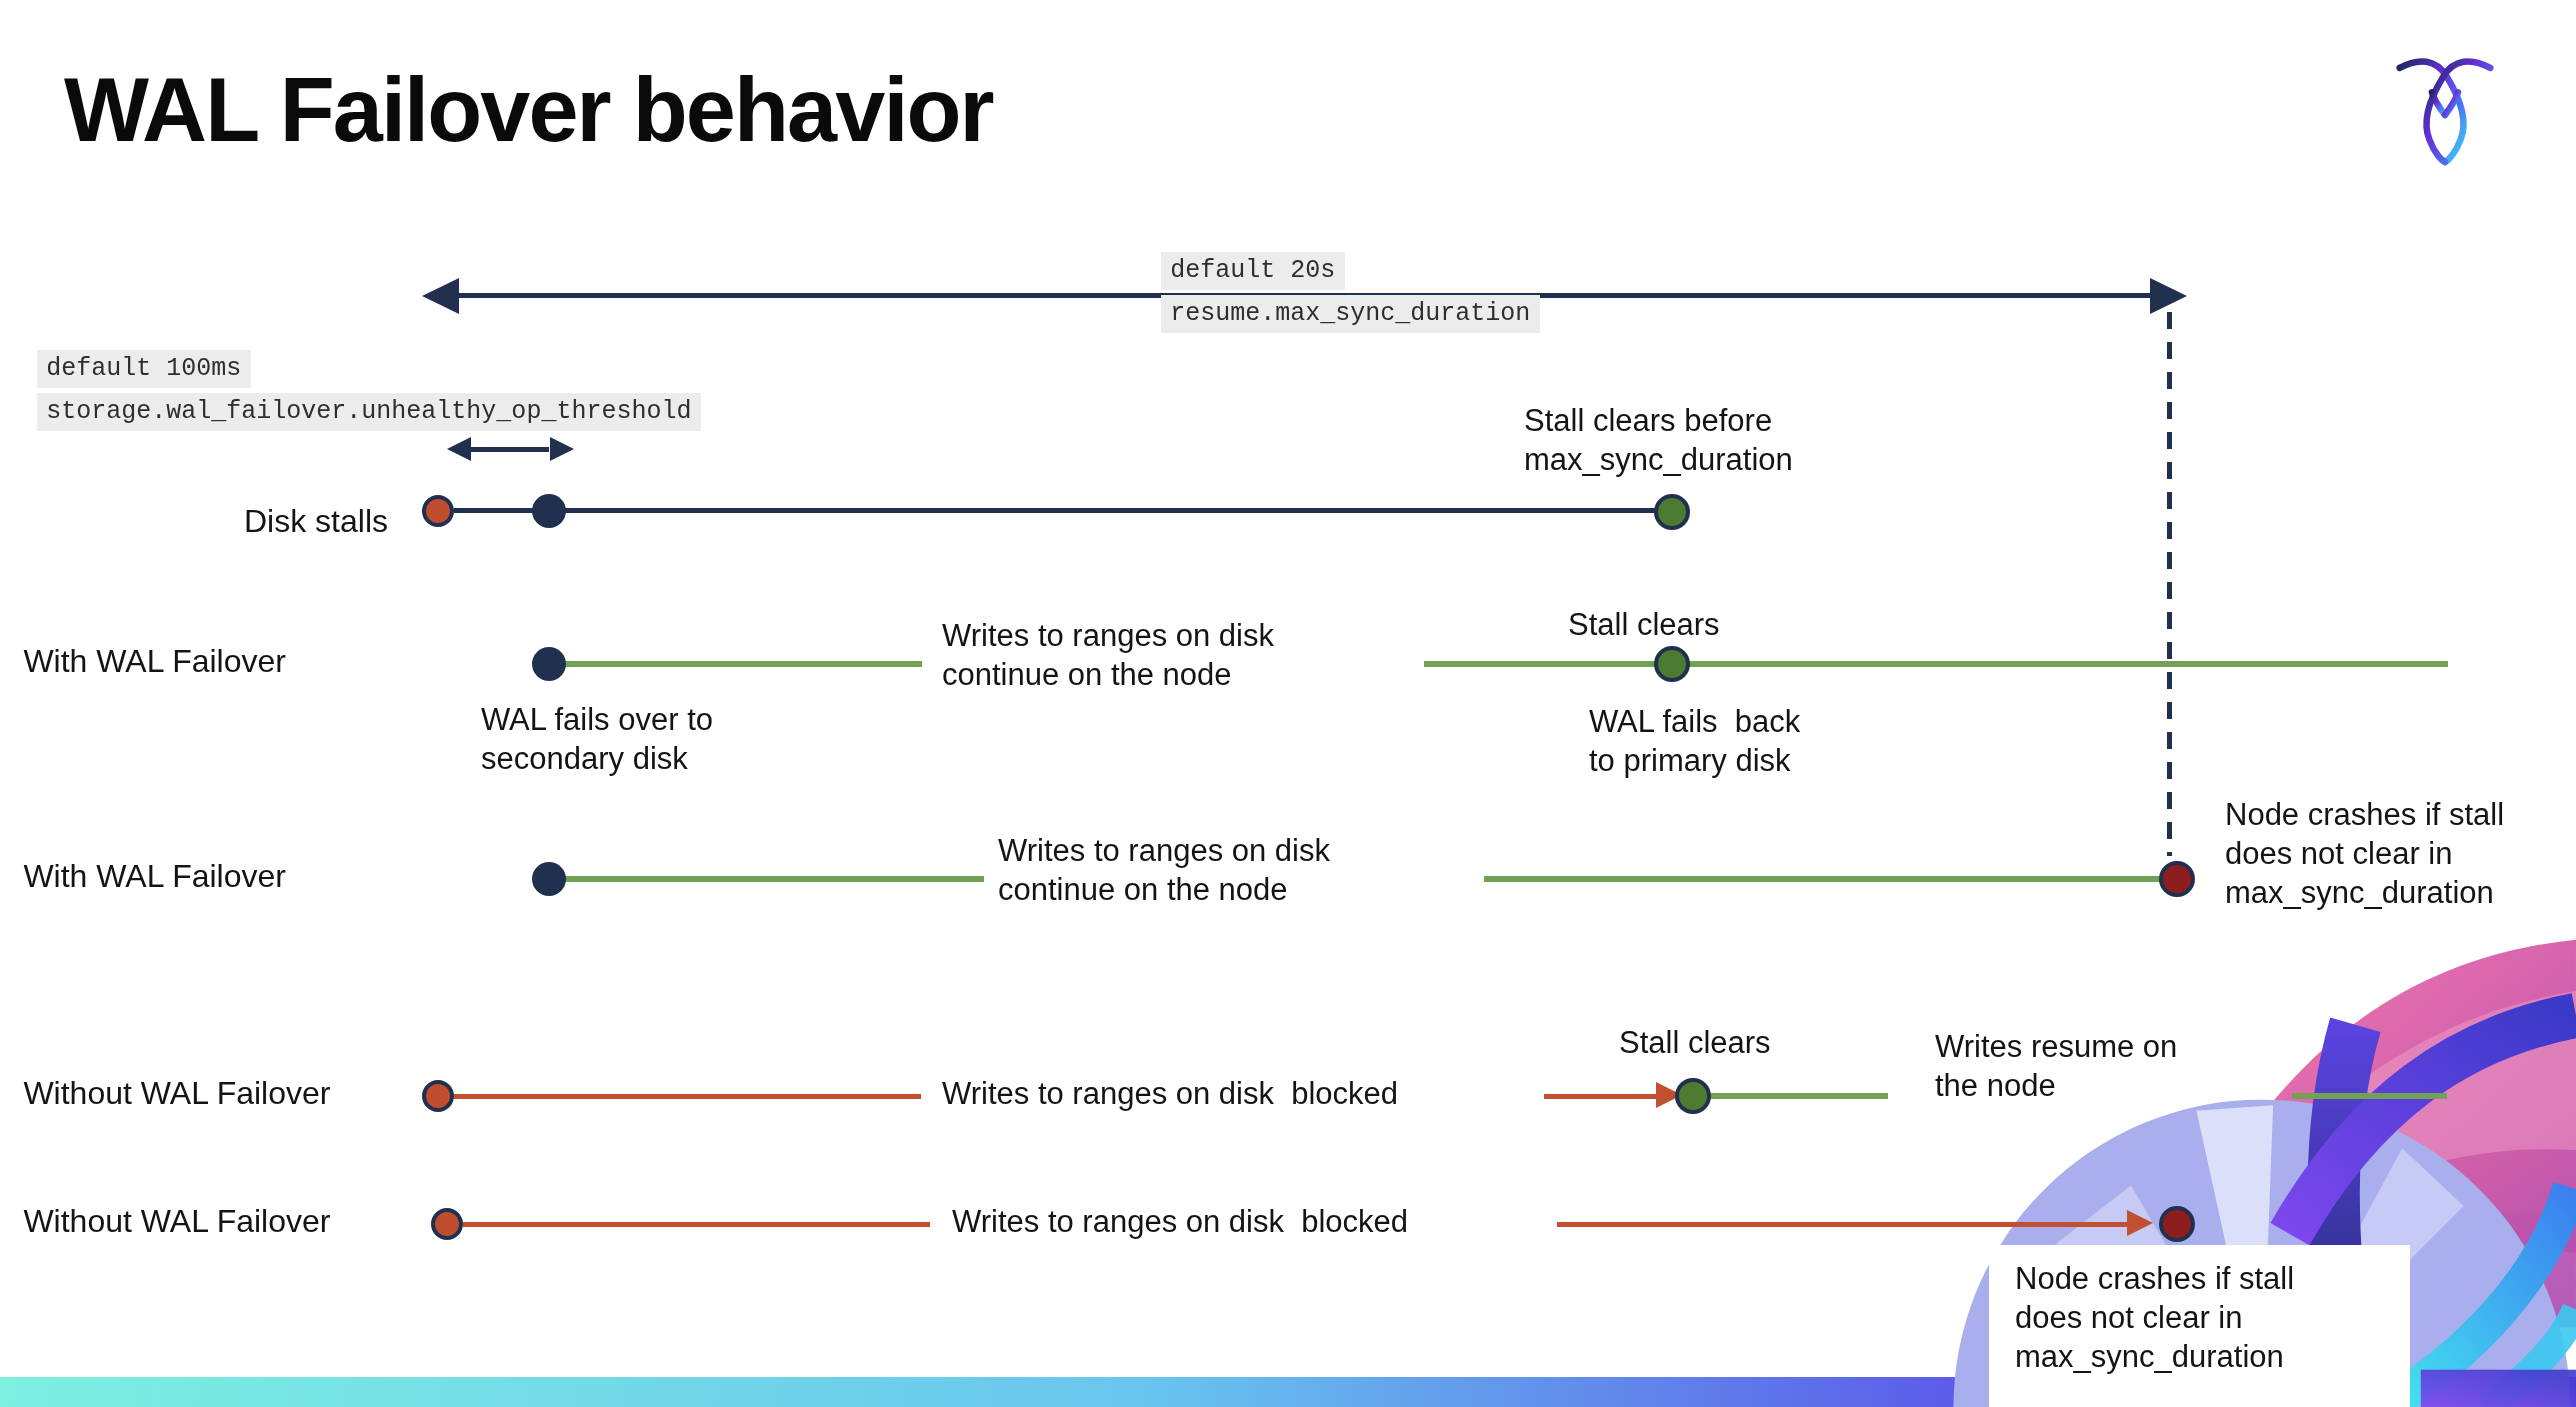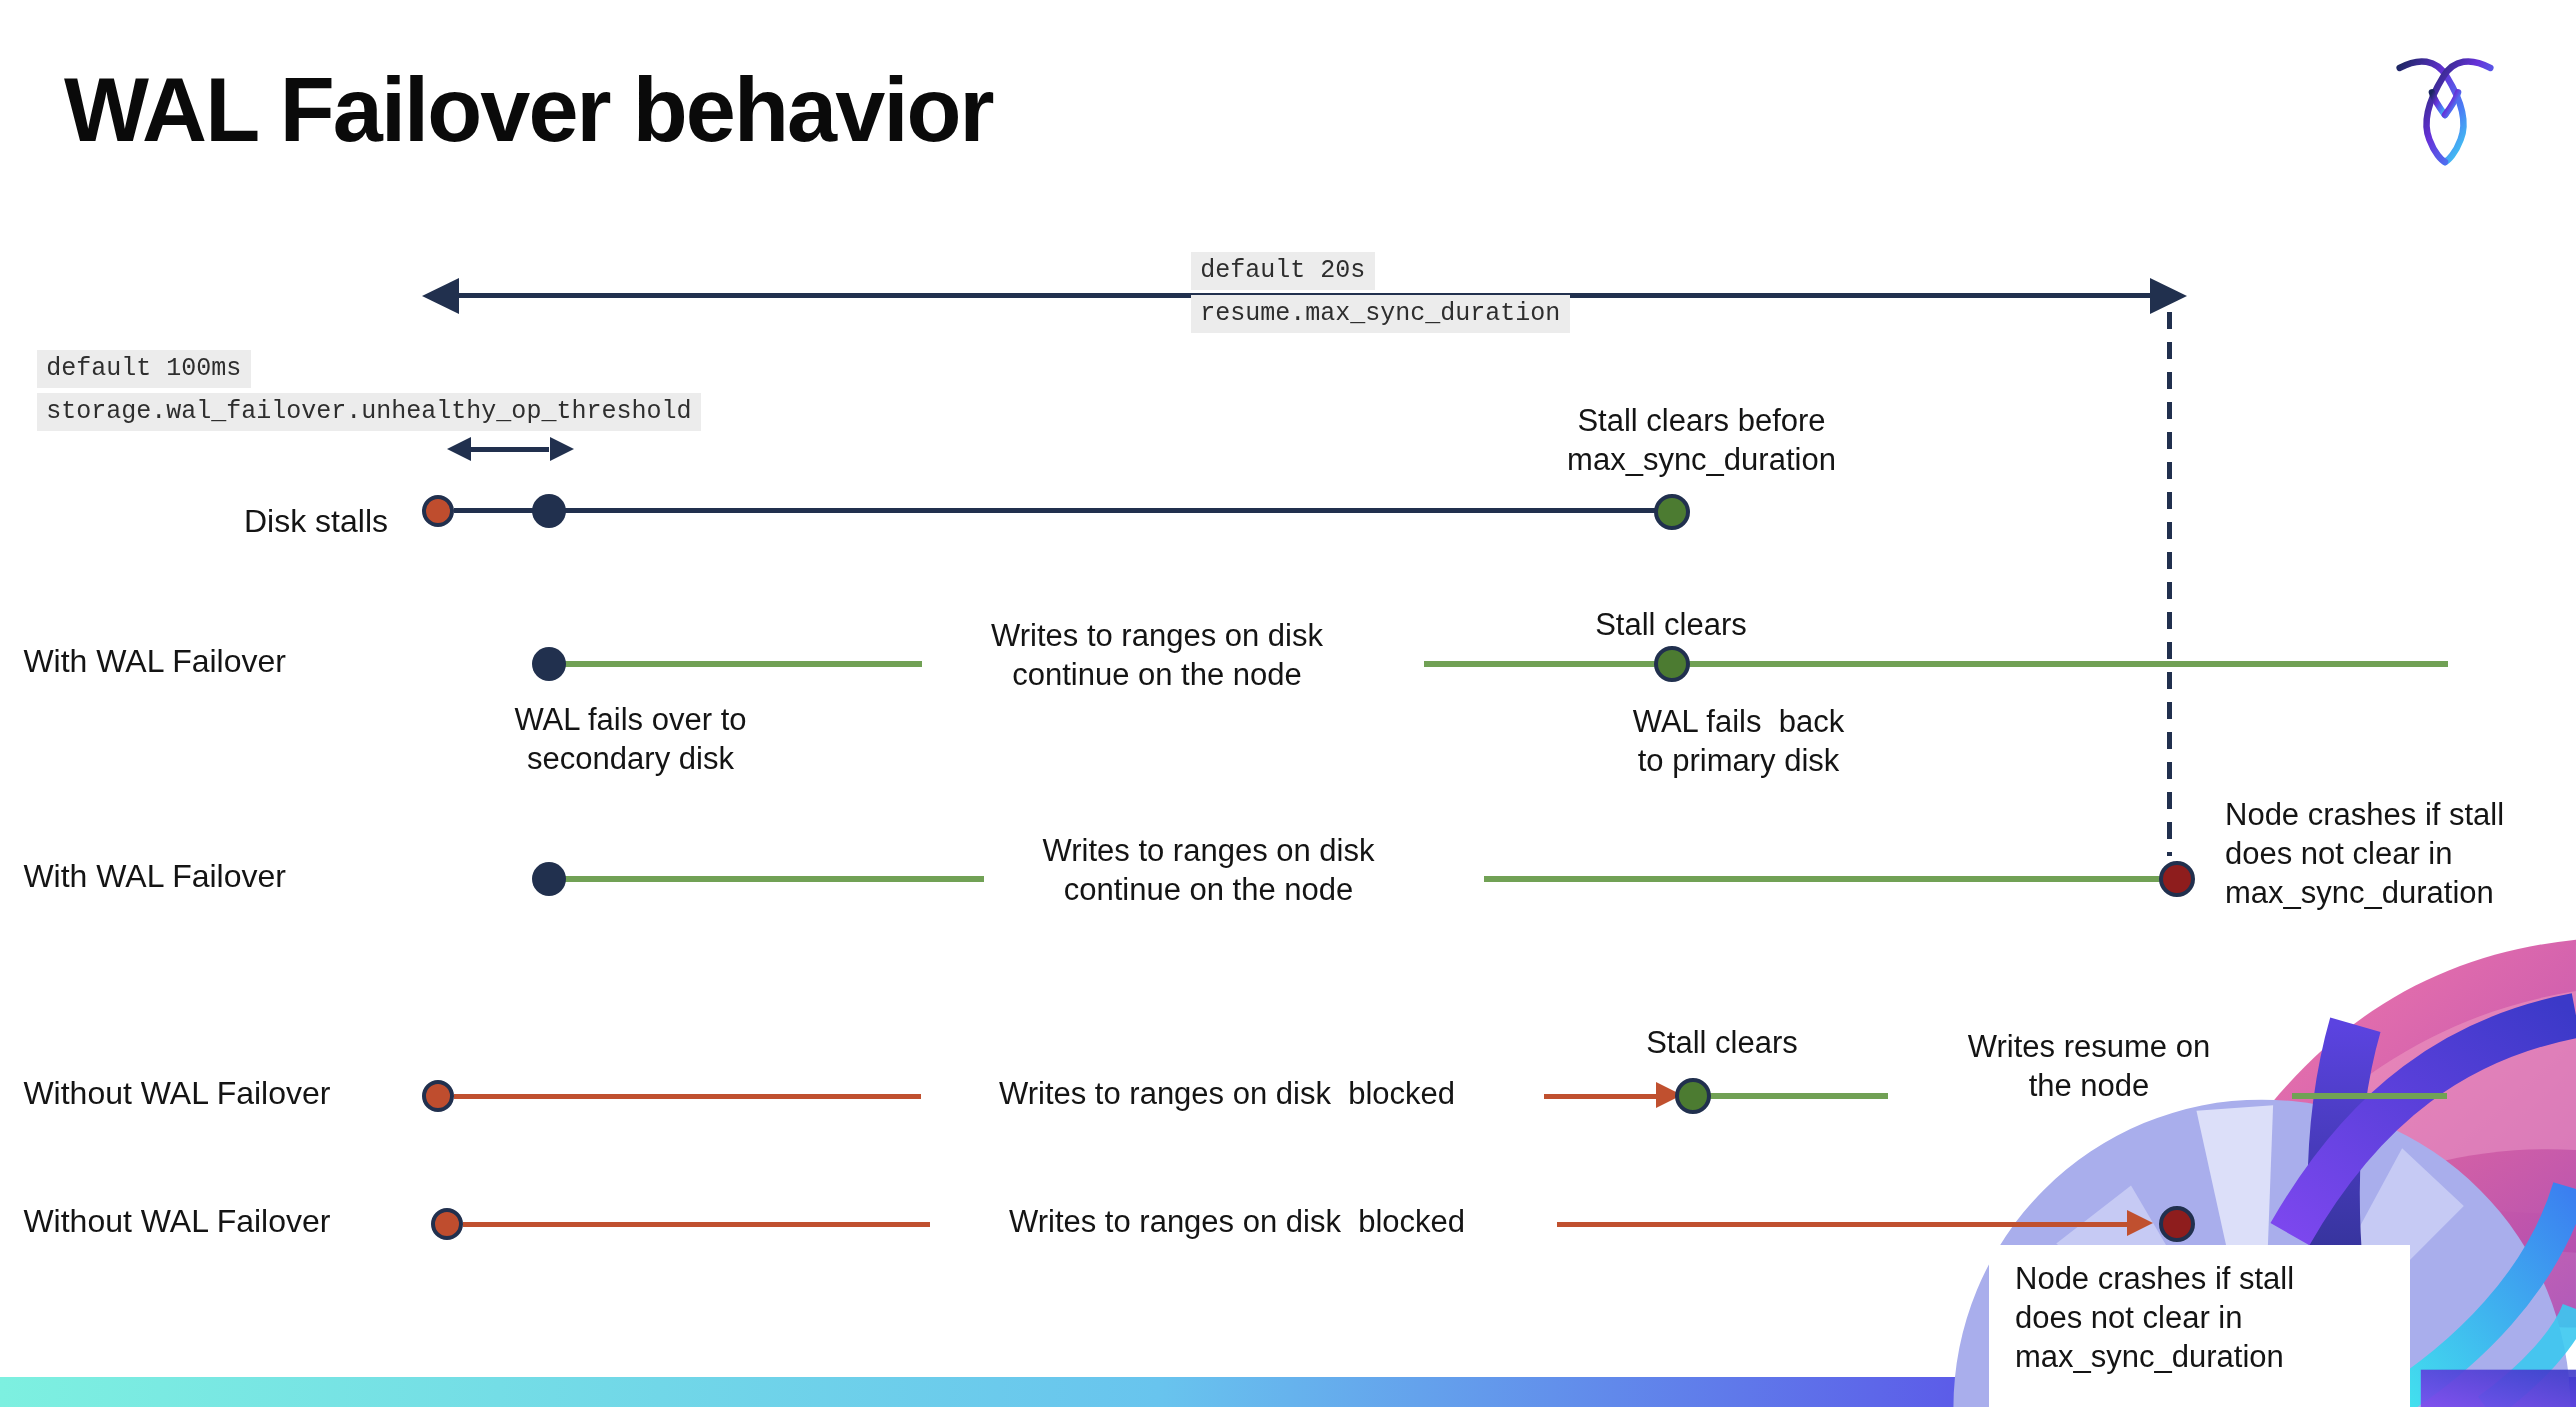--- a/index.html
+++ b/index.html
@@ -26,21 +26,21 @@
   .head{width:0;height:0;z-index:5;}
   .head-nl{border-top:18px solid transparent;border-bottom:18px solid transparent;border-right:37px solid var(--navy,#21304e);}
   .head-nr{border-top:18px solid transparent;border-bottom:18px solid transparent;border-left:37px solid var(--navy,#21304e);}
   .head-snl{border-top:12px solid transparent;border-bottom:12px solid transparent;border-right:24px solid var(--navy,#21304e);}
   .head-snr{border-top:12px solid transparent;border-bottom:12px solid transparent;border-left:24px solid var(--navy,#21304e);}
   .head-rr{border-top:13px solid transparent;border-bottom:13px solid transparent;border-left:26px solid var(--line_red,#c0502f);}
   .v-dash{width:4.7px;background:repeating-linear-gradient(180deg,var(--navy,#21304e) 0 17px,transparent 17px 30px);z-index:4;}
   
   .lbl{font-size:32px;color:#141414;z-index:6;}
   .lbl-r{text-align:right;margin-top:12px;}
-  .note{font-size:31px;line-height:1.25;text-align:center;white-space:pre-wrap;color:#141414;z-index:6;}
+  .note{font-size:31px;line-height:1.25;text-align:left;white-space:pre-wrap;color:#141414;z-index:6;}
   .note-left{text-align:left;}
   
   .bottom-bar{left:0;top:1377px;width:2576px;height:31px;z-index:1;
     background:linear-gradient(90deg,#7df0e0 0%,#68c4ee 45%,#5b55e8 78%,#5b55e8 100%);}
   .artwork{left:1916px;top:935px;width:660px;height:473px;z-index:2;}
   .callout{left:1989px;top:1245px;width:421px;height:163px;background:#ffffff;z-index:3;}
   .callout .note{position:absolute;left:26px;top:15px;width:365px;text-align:left;}
   .logo{left:2387px;top:47px;width:116px;height:122px;z-index:6;}
 </style>
 </head>
@@ -64,21 +64,21 @@
       <path d="M112,24 C90,12 70,14 58,34 C42,60 34,86 42,106 C48,122 56,130 60,132"></path>
       <path d="M60,132 L60,78"></path>
       <path d="M60,78 C54,70 48,62 45,52"></path>
       <path d="M60,78 C66,70 72,62 75,52"></path>
     </g>
   </svg>
 
   <div class="abs h-line" style="left:451px;top:293px;width:1703px;"></div>
   <div class="abs head head-nl" style="left:422px;top:278px;"></div>
   <div class="abs head head-nr" style="left:2150px;top:278px;"></div>
-  <div class="abs code-group" style="left:1176px;top:252px;padding-left:15px;">
+  <div class="abs code-group" style="left:1146px;top:252px;padding-left:15px;">
     <span class="code-chip">default 20s</span>
     <span class="code-chip">resume.max_sync_duration</span>
   </div>
 
   <div class="abs code-group" style="left:37px;top:350px;">
     <span class="code-chip">default 100ms</span>
     <span class="code-chip">storage.wal_failover.unhealthy_op_threshold</span>
   </div>
   <div class="abs h-line" style="left:469px;top:447px;width:80px;"></div>
   <div class="abs head head-snl" style="left:447px;top:437px;"></div>

